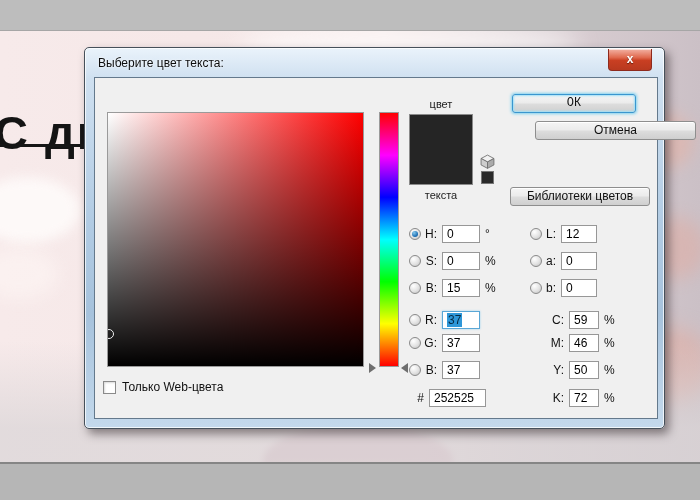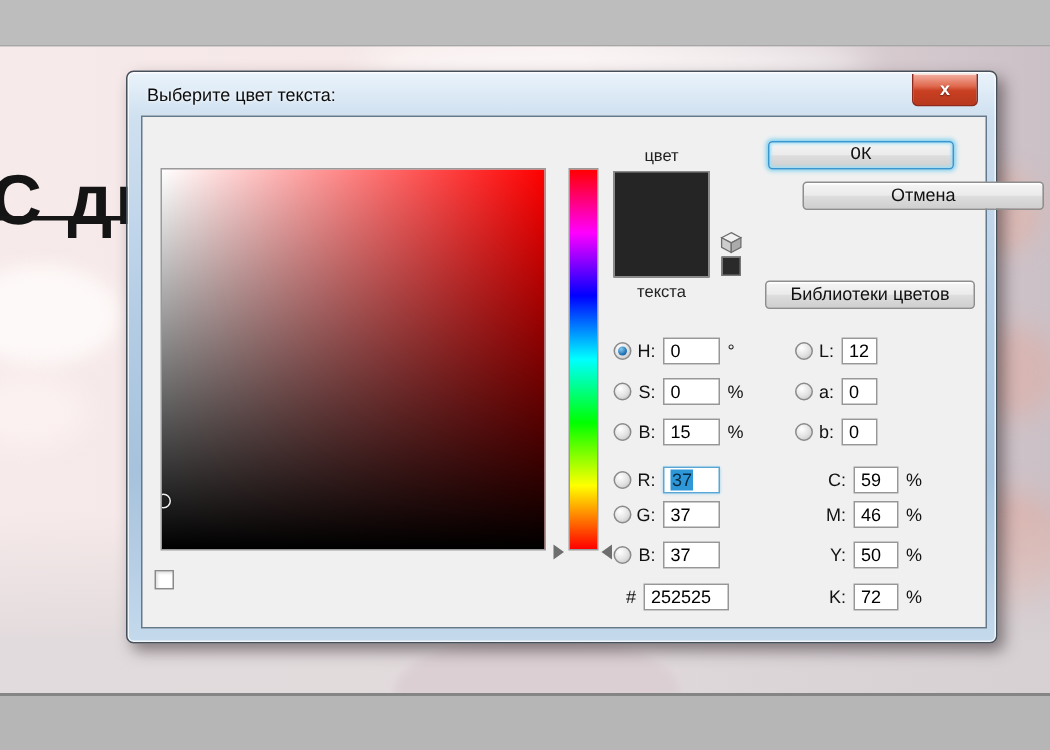--- a/index.html
+++ b/index.html
@@ -70,21 +70,21 @@
   .radio { width:12px; height:12px; border-radius:50%; border:1px solid #8a8a8a; flex:0 0 auto;
     background:radial-gradient(circle at 35% 30%, #ffffff, #e2e2e2 55%, #bcbcbc); }
   .radio.sel { position:relative; }
   .radio.sel::after { content:''; position:absolute; left:2px; top:2px; width:6px; height:6px; border-radius:50%;
     background:radial-gradient(circle at 35% 30%, #86c9ec, #1d6fb4 65%, #14517f); }
   .flabel { display:inline-block; text-align:right; margin-right:5px; color:#111; }
   .finput { display:inline-flex; align-items:center; height:18px; background:#fff; border:1px solid #979797; padding-left:4px; color:#000; }
   .finput.focused { border:1px solid #5aa7d6; box-shadow:0 0 2px #9cd2ef; }
   .selval { background:#2e97d8; color:#062a42; padding:0 1px; }
   .funit { margin-left:5px; color:#111; }
-  .w38 { width:38px; } .w44 { width:24px; } .w30 { width:30px; } .w57 { width:57px; }
+  .w38 { width:38px; } .w44 { width:36px; } .w30 { width:30px; } .w57 { width:57px; }
   .lab16 { width:16px; } .lab12 { width:12px; } .lab14 { width:14px; }
 
   
   .cb-row { position:absolute; left:8px; top:302px; display:flex; align-items:center; }
   .checkbox { width:13px; height:13px; background:#fff; border:1px solid #8a8a8a; box-shadow:inset 1px 1px 2px rgba(0,0,0,0.15); }
   .cb-label { margin-left:6px; color:#111; }
 </style>
 </head>
 <body>
 
@@ -211,16 +211,17 @@
       <span class="funit">%</span>
     </div>
     <div class="frow" style="left:455px; top:311px;">
       <span class="flabel lab14">K:</span>
       <span class="finput w30">72</span>
       <span class="funit">%</span>
     </div>
 
     <div class="cb-row">
       <span class="checkbox"></span>
+      <span class="cb-label">Только Web-цвета</span>
     </div>
 
   </div>
 </div>
 
 </body></html>

